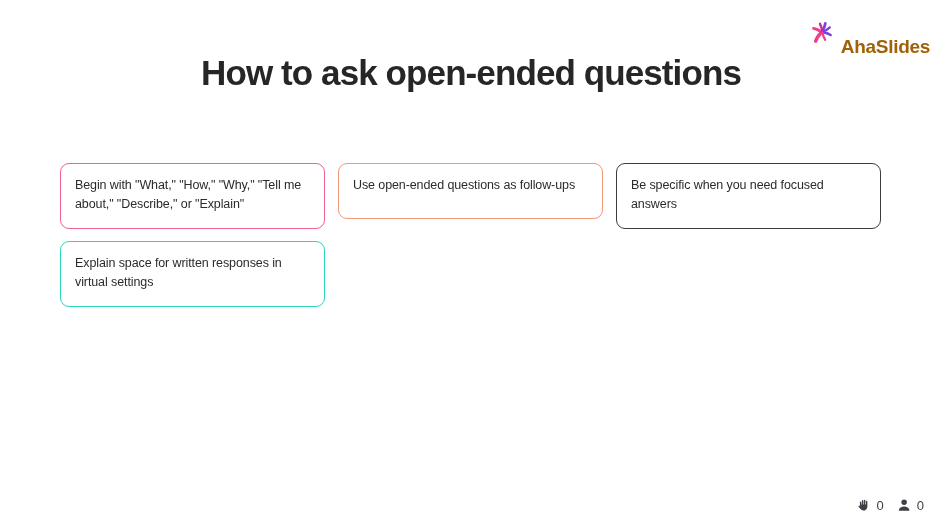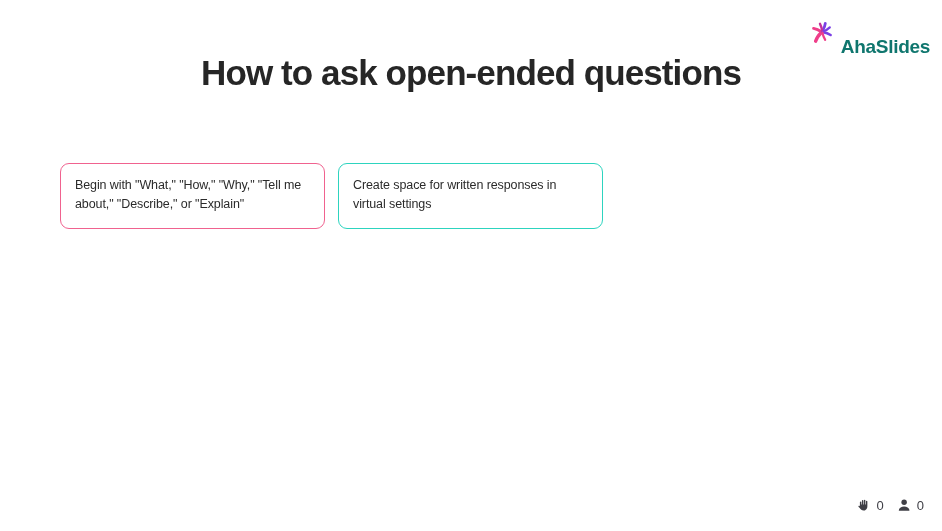--- a/index.html
+++ b/index.html
@@ -26,21 +26,21 @@
   }
   .brand-mark {
     width: 26px;
     height: 26px;
     display: block;
     flex: 0 0 auto;
   }
   .brand-word {
     font-size: 19px;
     font-weight: bold;
-    color: #0f766e;
+    color: #a16207;
     letter-spacing: -0.3px;
     line-height: 1;
     white-space: nowrap;
     margin-top: 30px;
   }
 
   
   .slide-title {
     position: absolute;
     top: 52px;
@@ -139,25 +139,31 @@
 
 <div class="slide-title">How to ask open-ended questions</div>
 
 <div class="card-grid">
 
   <div class="idea-card two-line" style="border-color:#f0628f">
     <span class="card-text">Begin with "What," "How," "Why," "Tell me about," "Describe," or "Explain"</span>
   </div>
 
 
+  <div class="idea-card two-line" style="border-color:#f4977a">
+    <span class="card-text">Use open-ended questions as follow-ups</span>
+  </div>
 
+  <div class="idea-card two-line" style="border-color:#3c3c3c">
+    <span class="card-text">Be specific when you need focused answers</span>
+  </div>
 
 
   <div class="idea-card two-line" style="border-color:#2dd4bf">
-    <span class="card-text">Create space for written responses in virtual settings</span>
+    <span class="card-text">Explain space for written responses in virtual settings</span>
   </div>
 
 </div>
 
 <div class="footer-status">
 
   <div class="status-item">
     <span class="status-icon">
       <svg viewBox="0 0 16 16" width="15" height="15" aria-hidden="true">
         <path fill="#3f3f46" d="M3.1 8.0V4.6c0-.42.34-.76.76-.76s.76.34.76.76v2.2h.62V2.9c0-.43.34-.77.76-.77s.77.34.77.77v3.9h.61V2.5c0-.42.35-.76.77-.76s.76.34.76.76v4.3h.62V3.7c0-.42.34-.76.76-.76s.76.34.76.76v5.1c0 2.6-1.6 4.6-3.9 4.6-2.15 0-3.28-1.2-4.0-2.6L1.6 9.3c-.23-.4-.07-.86.33-1.05.38-.18.8-.05 1.02.3l.15.45z"></path>

